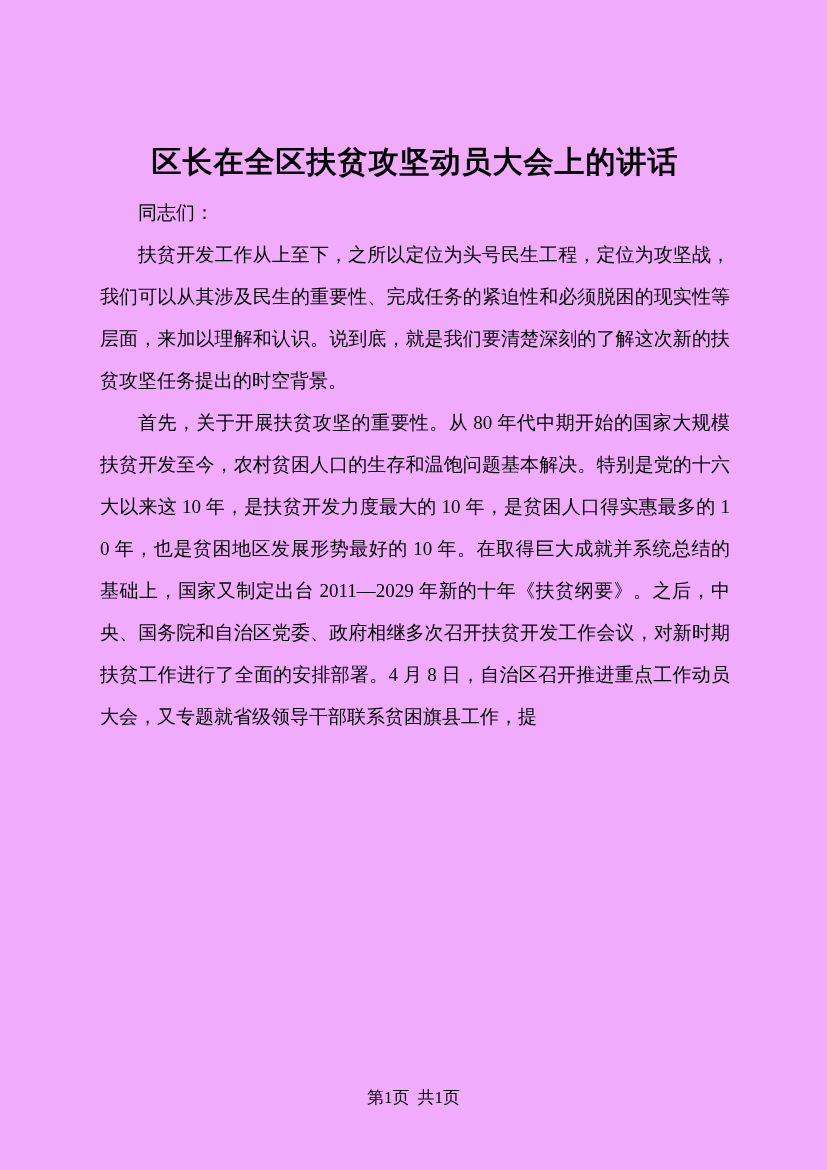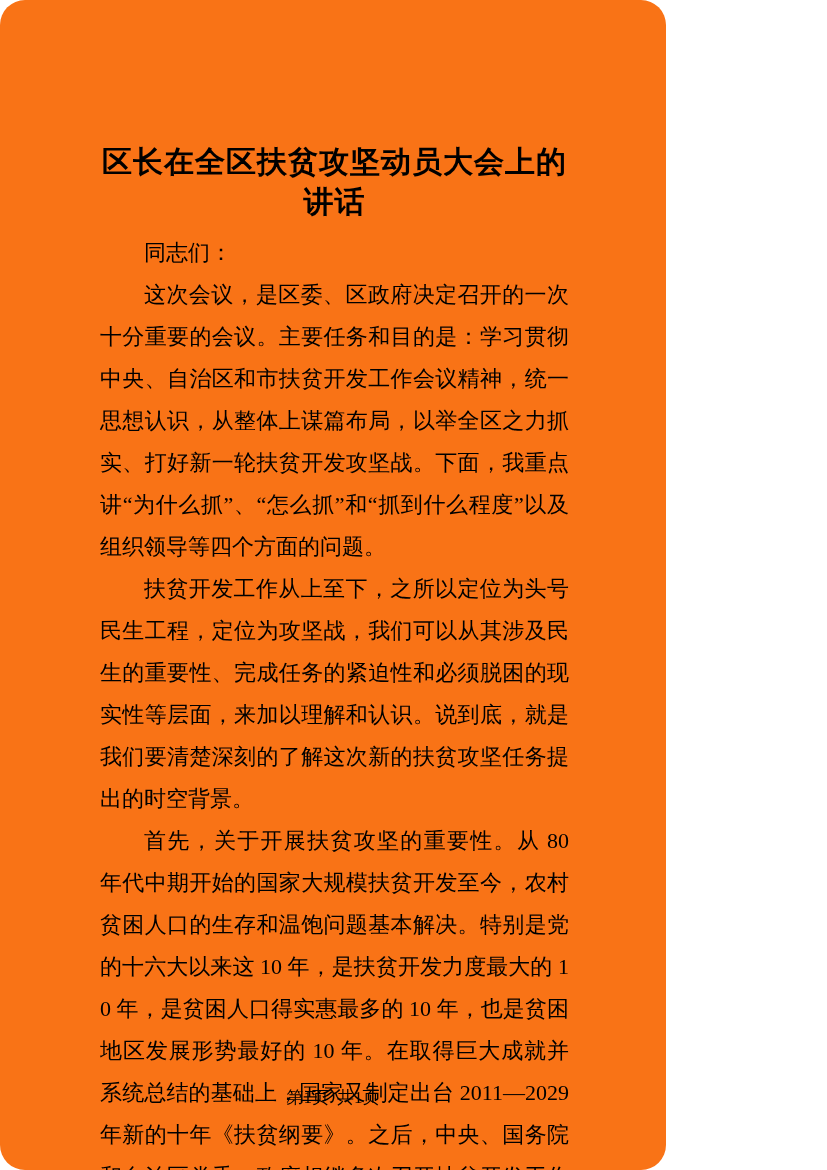--- a/index.html
+++ b/index.html
@@ -10,38 +10,37 @@
   body {
     width: 827px;
     height: 1170px;
     position: relative;
     overflow: hidden;
     font-family: "Liberation Serif", "DejaVu Serif", serif;
     color: #000000;
   }
   .page {
     box-sizing: border-box;
-    width: 666px;
+    width: 827px;
     height: 1170px;
     padding: 142px 97px 60px 100px;
     position: relative;
-    background: #f97316;
-    border-radius: 25px;
+    background: #f0abfc;
   }
   .doc-title {
     margin: 0 0 10px 0;
     text-align: center;
     font-size: 30px;
     font-weight: bold;
     line-height: 40px;
     letter-spacing: 1px;
   }
   .para {
     margin: 0;
-    font-size: 22px;
+    font-size: 19px;
     line-height: 42px;
     text-align: justify;
     text-justify: inter-ideograph;
     text-indent: 2em;
     word-break: break-all;
   }
   .footer {
     position: absolute;
     left: 0;
     right: 0;
@@ -59,21 +58,20 @@
 </style>
 </head>
 <body>
 
 <div class="page">
 
   <h1 class="doc-title">区长在全区扶贫攻坚动员大会上的讲话</h1>
 
   <p class="para">同志们：</p>
 
-  <p class="para">这次会议，是区委、区政府决定召开的一次十分重要的会议。主要任务和目的是：学习贯彻中央、自治区和市扶贫开发工作会议精神，统一思想认识，从整体上谋篇布局，以举全区之力抓实、打好新一轮扶贫开发攻坚战。下面，我重点讲“为什么抓”、“怎么抓”和“抓到什么程度”以及组织领导等四个方面的问题。</p>
 
 
   <p class="para">扶贫开发工作从上至下，之所以定位为头号民生工程，定位为攻坚战，我们可以从其涉及民生的重要性、完成任务的紧迫性和必须脱困的现实性等层面，来加以理解和认识。说到底，就是我们要清楚深刻的了解这次新的扶贫攻坚任务提出的时空背景。</p>
 
   <p class="para">首先，关于开展扶贫攻坚的重要性。从 80 年代中期开始的国家大规模扶贫开发至今，农村贫困人口的生存和温饱问题基本解决。特别是党的十六大以来这 10 年，是扶贫开发力度最大的 10 年，是贫困人口得实惠最多的 10 年，也是贫困地区发展形势最好的 10 年。在取得巨大成就并系统总结的基础上，国家又制定出台 2011—2029 年新的十年《扶贫纲要》。之后，中央、国务院和自治区党委、政府相继多次召开扶贫开发工作会议，对新时期扶贫工作进行了全面的安排部署。4 月 8 日，自治区召开推进重点工作动员大会，又专题就省级领导干部联系贫困旗县工作，提</p>
 
   <div class="footer">
     <span>第1页</span><span class="sep"></span><span>共1页</span>
   </div>
 

